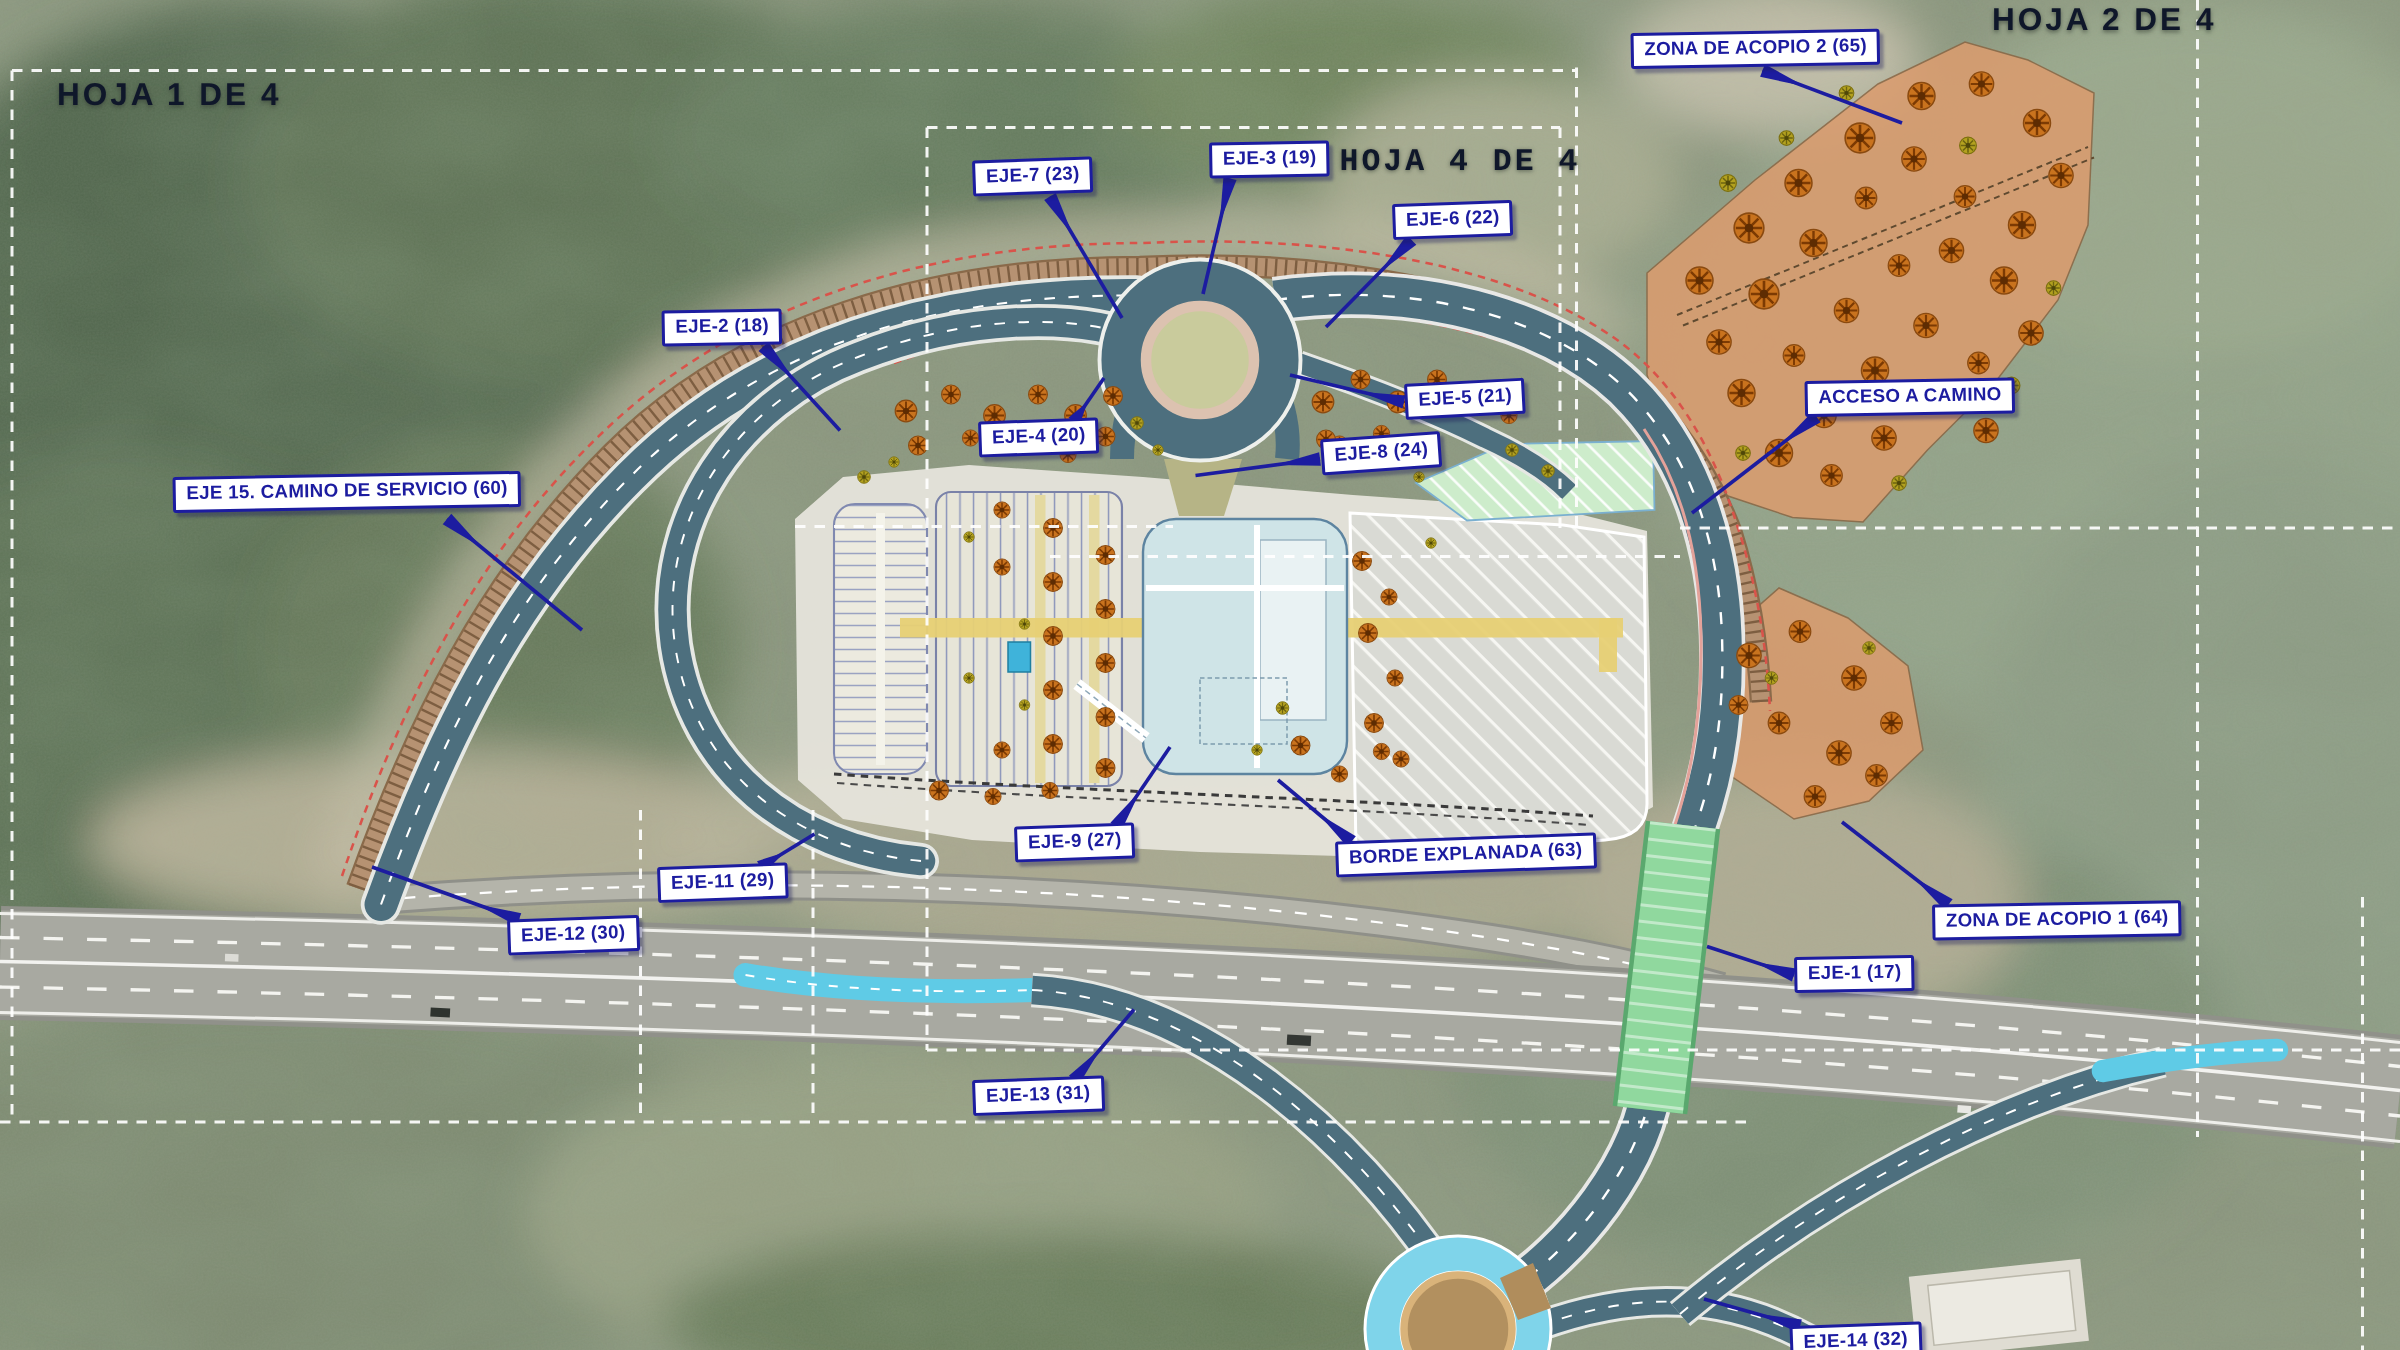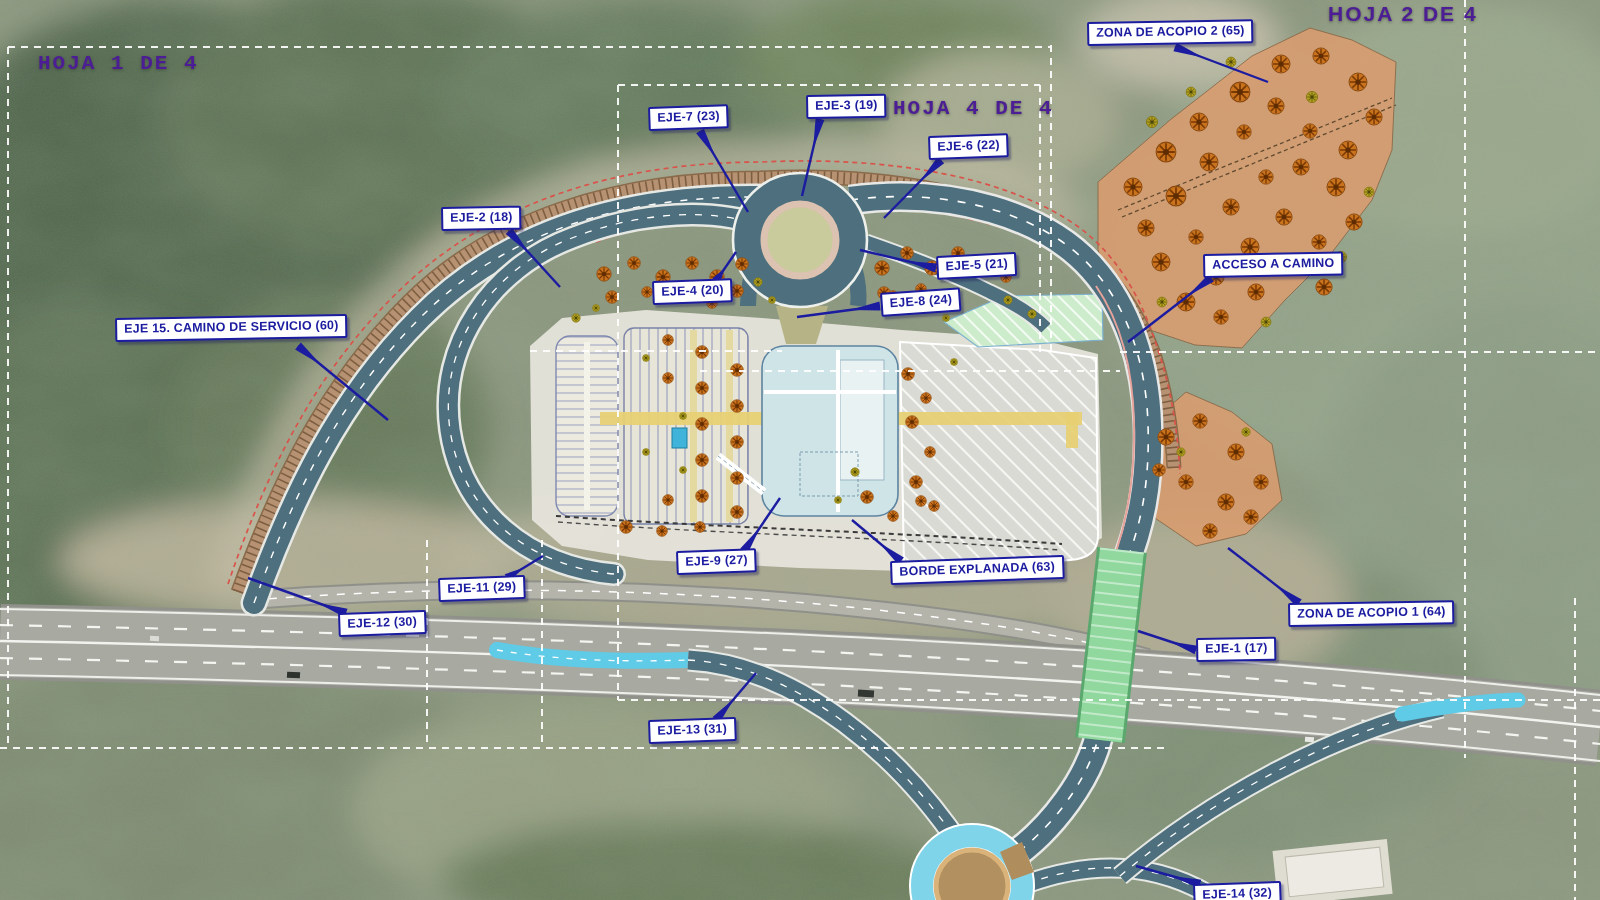--- a/index.html
+++ b/index.html
@@ -3,21 +3,21 @@
 <meta charset="utf-8">
 <style>
   html,body{margin:0;padding:0;background:#666;}
   #stage{position:relative;width:1600px;height:900px;overflow:hidden;
          font-family:"Liberation Sans",sans-serif;background:#8b967e;}
   #stage svg{position:absolute;left:0;top:0;}
   .callout{position:absolute;background:#fff;border:2.5px solid #1c1ca0;color:#15159a;
            font:bold 12.5px/1.25 "Liberation Sans",sans-serif;padding:2px 7px;white-space:nowrap;
            border-radius:2px;box-shadow:2.5px 3px 2px rgba(30,30,90,.38);transform-origin:left top;
            letter-spacing:.2px;z-index:30;}
-  .sheet-title{position:absolute;color:#4c1d95;font:bold 21px "Liberation Sans",sans-serif;
+  .sheet-title{position:absolute;color:#0f172a;font:bold 21px "Liberation Sans",sans-serif;
            letter-spacing:2px;text-shadow:0 1px 3px rgba(50,60,50,.65);z-index:25;}
 </style>
 </head>
 <body>
 
 <div id="stage">
 <svg width="1600" height="900" viewBox="0 0 1600 900">
   <defs>
     <filter id="fBlur" x="-40%" y="-40%" width="180%" height="180%">
           <feGaussianBlur stdDeviation="16"></feGaussianBlur>
@@ -390,21 +390,21 @@
         <line x1="1196" y1="650" x2="1138" y2="631" stroke="#1c1ca0" stroke-width="2.4"></line>
         <polygon points="1197.4008865840876,645.7236093748907 1194.5991134159124,654.2763906251093 1169.9,641.45" fill="#1c1ca0"></polygon>
         <line x1="716" y1="720" x2="756" y2="673" stroke="#1c1ca0" stroke-width="2.4"></line>
         <polygon points="719.4269272536312,722.9165338328776 712.5730727463688,717.0834661671224 734,698.85" fill="#1c1ca0"></polygon>
         <line x1="1200" y1="884" x2="1136" y2="866" stroke="#1c1ca0" stroke-width="2.4"></line>
         <polygon points="1201.2183550961322,879.6680707693074 1198.7816449038678,888.3319292306926 1171.2,875.9" fill="#1c1ca0"></polygon>
       </g>
 </svg>
 
 <div id="titles-layer">
-      <div class="sheet-title" style="left: 38px; top: 52px; font-family: Liberation Mono, monospace;">HOJA 1 DE 4</div>
+      <div class="sheet-title" style="left: 38px; top: 52px;">HOJA 1 DE 4</div>
       <div class="sheet-title" style="left: 1328px; top: 2px;">HOJA 2 DE 4</div>
       <div class="sheet-title" style="left: 893px; top: 97px; font-family: Liberation Mono, monospace;">HOJA 4 DE 4</div>
     </div>
 <div id="callout-layer">
       <div class="callout" style="left: 1087px; top: 22px; transform: rotate(-1deg); color: rgb(28, 28, 160); border-color: rgb(28, 28, 160);">ZONA DE ACOPIO 2 (65)</div>
       <div class="callout" style="left: 648px; top: 107px; transform: rotate(-2deg); color: rgb(28, 28, 160); border-color: rgb(28, 28, 160);">EJE-7 (23)</div>
       <div class="callout" style="left: 806px; top: 95px; transform: rotate(-1deg); color: rgb(28, 28, 160); border-color: rgb(28, 28, 160);">EJE-3 (19)</div>
       <div class="callout" style="left: 928px; top: 136px; transform: rotate(-2deg); color: rgb(28, 28, 160); border-color: rgb(28, 28, 160);">EJE-6 (22)</div>
       <div class="callout" style="left: 441px; top: 207px; transform: rotate(-1deg); color: rgb(28, 28, 160); border-color: rgb(28, 28, 160);">EJE-2 (18)</div>
       <div class="callout" style="left: 936px; top: 256px; transform: rotate(-3deg); color: rgb(28, 28, 160); border-color: rgb(28, 28, 160);">EJE-5 (21)</div>

